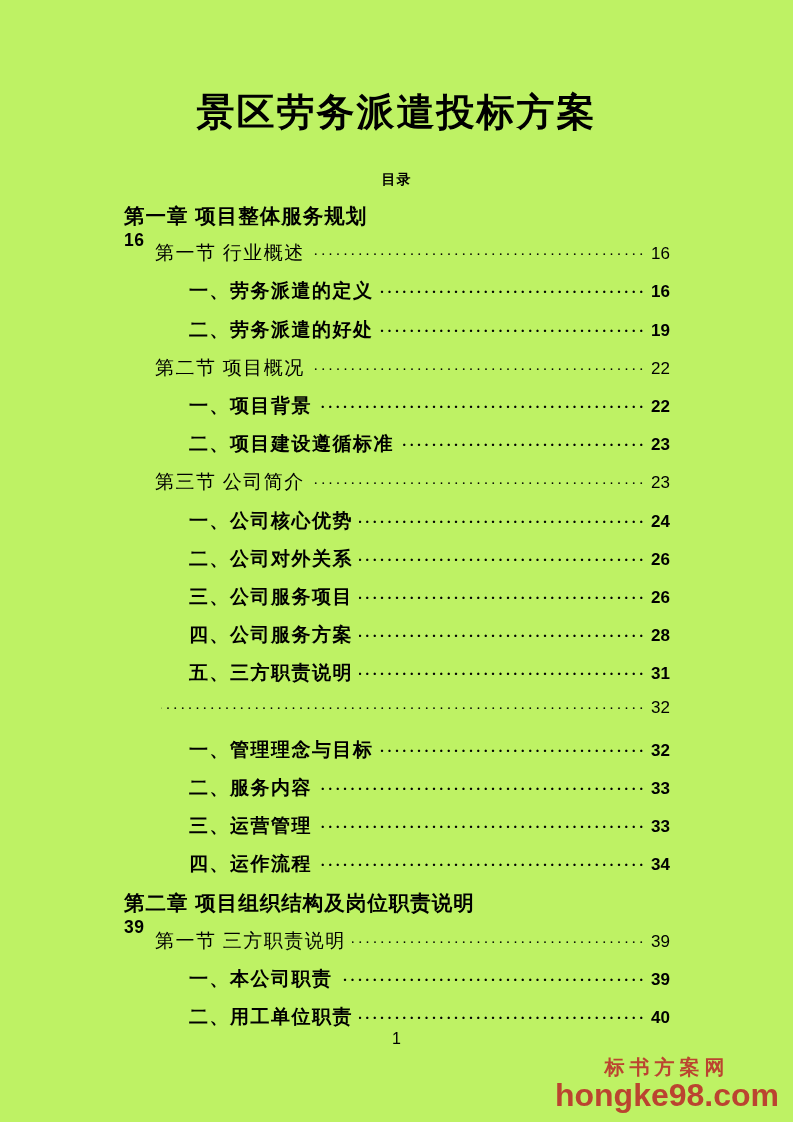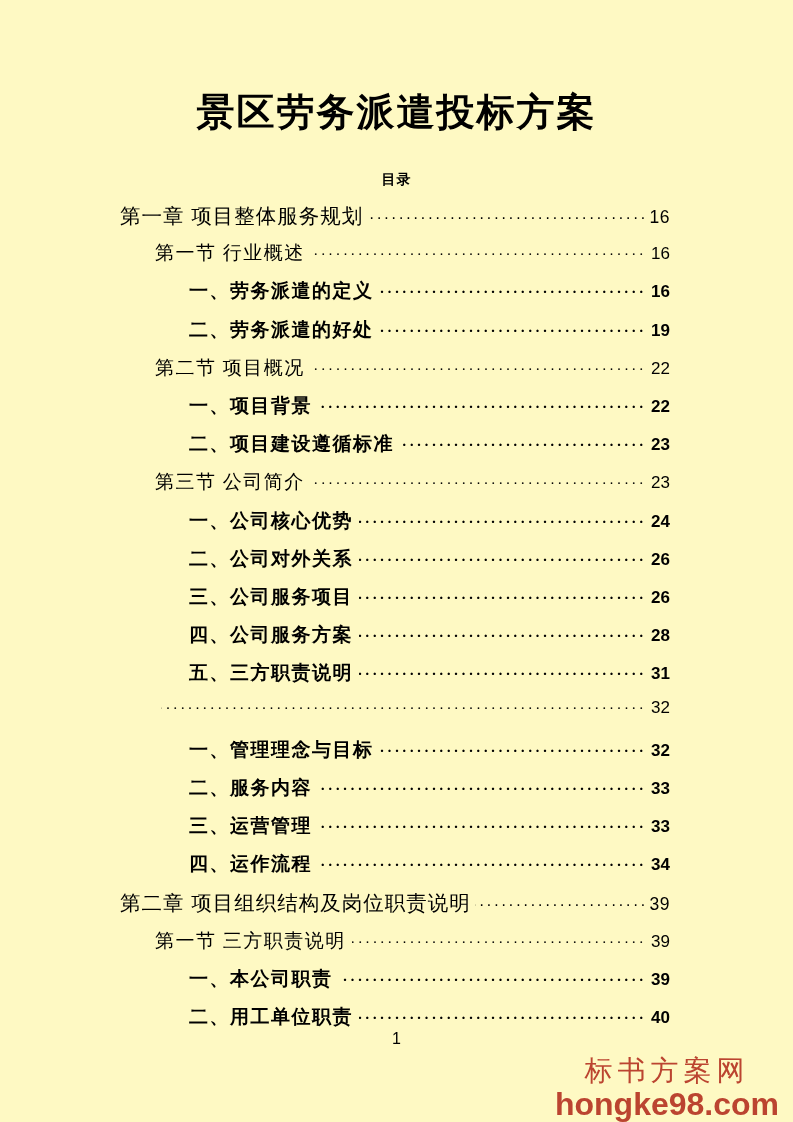--- a/index.html
+++ b/index.html
@@ -4,21 +4,21 @@
 <style>
   html, body {
     margin: 0;
     padding: 0;
     background: #ffffff;
   }
   .page {
     position: relative;
     width: 793px;
     height: 1122px;
-    background: #fef9c3;
+    background: #bef264;
     color: #000000;
     font-family: "Liberation Serif", serif;
     overflow: hidden;
   }
   .doc-title {
     margin: 0;
     padding-top: 88px;
     text-align: center;
     font-size: 38px;
     line-height: 48px;
@@ -37,24 +37,25 @@
   .toc {
     margin: 9px 123px 0 120px; 
   }
   .toc-row {
     display: flex;
     align-items: baseline;
     height: 38.2px;
     font-size: 19px;
   }
   .toc-row.chapter {
-    font-weight: normal;
+    font-weight: bold;
     font-size: 20.5px;
     letter-spacing: 0.5px;
     font-family: "Liberation Sans", sans-serif;
+    flex-direction: column;
   }
   .toc-row.section { margin-left: 35px; text-align: center; }
   .toc-row.item   { margin-left: 69px; font-weight: bold; }
   .toc-text {
     white-space: nowrap;
     letter-spacing: 1.5px;
   }
   .toc-row.chapter .toc-text { letter-spacing: 1px; }
   .leader {
     flex: 1;
@@ -91,22 +92,22 @@
   .watermark {
     position: absolute;
     top: 1056px;
     right: 14px;
     text-align: center;
     font-family: "Liberation Sans", sans-serif;
     line-height: 1.1;
   }
   .wm-name {
     display: block;
-    font-size: 28px;
-    font-weight: normal;
+    font-size: 20px;
+    font-weight: bold;
     letter-spacing: 5px;
   }
   .wm-url {
     display: block;
     font-size: 32px;
     font-weight: bold;
     letter-spacing: 0;
   }
 </style>
 </head>

